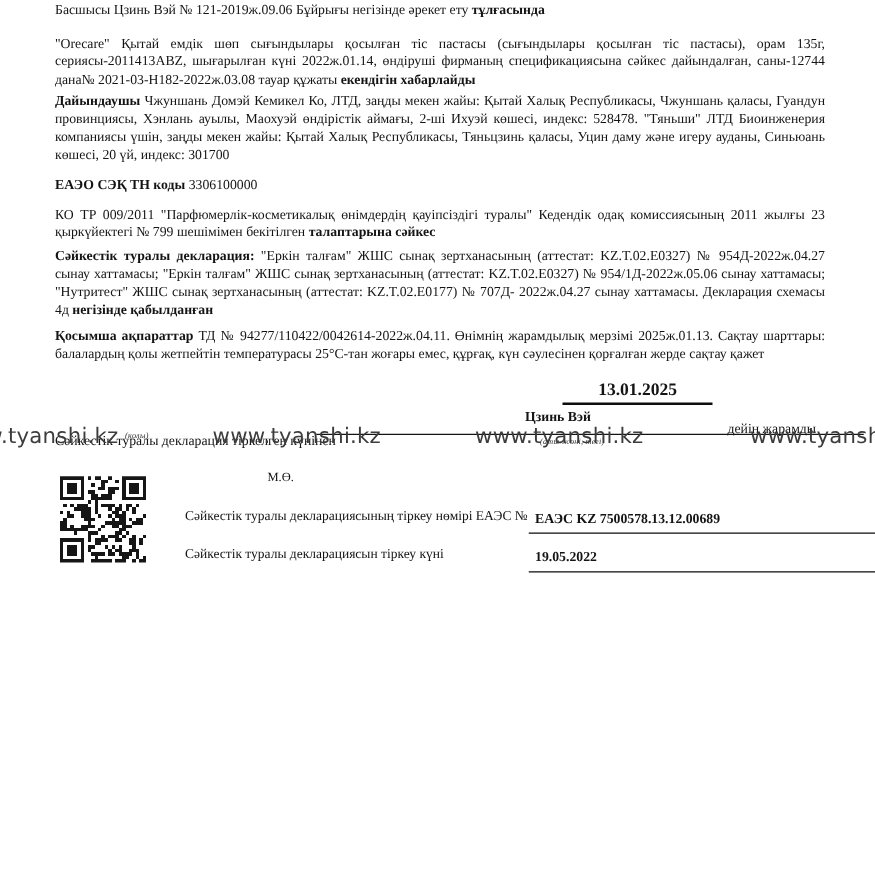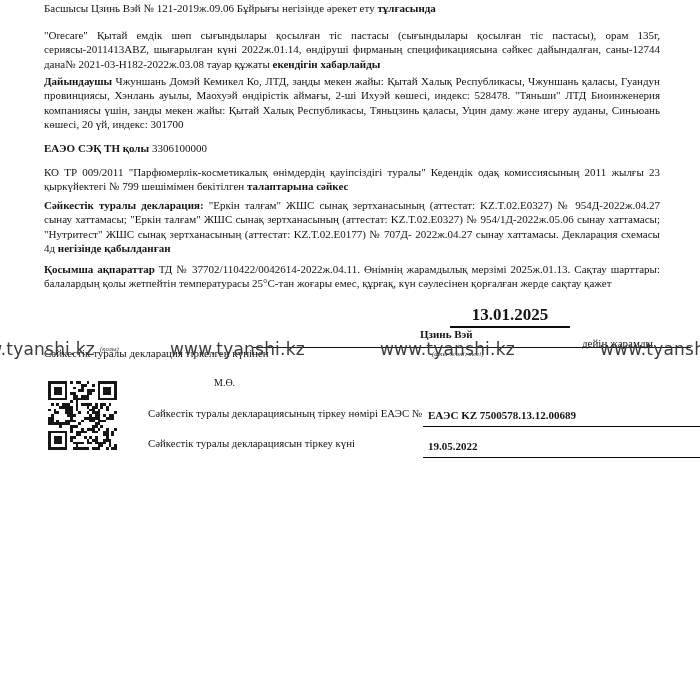--- a/index.html
+++ b/index.html
@@ -16,21 +16,21 @@
     left: 44px; width: 616px;
     margin: 0;
     font-size: 11px;
     line-height: 14.3px;
     text-align: justify;
   }
   .para b { font-weight: bold; }
   .inline-label { position: absolute; font-size: 11px; white-space: nowrap; margin-top: 40px; }
   .validity-date {
     position: absolute; left: 450px; top: 305px; width: 120px;
-    text-align: center; font-weight: bold; font-size: 17px;
+    text-align: center; font-weight: bold; font-size: 14px;
     border-bottom: 2px solid #0d0d0d; padding-bottom: 1px;
   }
   .sig-line {
     position: absolute; left: 253px; top: 347px; width: 438px;
     border-top: 1.5px solid #141414; height: 0;
   }
   .seal { position: absolute; left: 214px; top: 333px; font-size: 10px; margin-top: 44px; }
   .signer {
     position: absolute; left: 420px; top: 328px; width: 72px;
     text-align: left; font-weight: bold; font-size: 11px; white-space: nowrap;
@@ -54,27 +54,27 @@
 <body>
 
 <div class="page">
 
   <p class="para" style="top:1px"><span>Басшысы Цзинь Вэй № 121-2019ж.09.06 Бұйрығы негізінде әрекет ету </span><b>тұлғасында</b></p>
 
   <p class="para" style="top:28px"><span>"Orecare" Қытай емдік шөп сығындылары қосылған тіс пастасы (сығындылары қосылған тіс пастасы), орам 135г, сериясы-2011413ABZ, шығарылған күні 2022ж.01.14, өндіруші фирманың спецификациясына сәйкес дайындалған, саны-12744 дана№ 2021-03-H182-2022ж.03.08 тауар құжаты </span><b>екендігін хабарлайды</b></p>
 
   <p class="para" style="top:74px"><b>Дайындаушы</b><span> Чжуншань Домэй Кемикел Ко, ЛТД, заңды мекен жайы: Қытай Халық Республикасы, Чжуншань қаласы, Гуандун провинциясы, Хэнлань ауылы, Маохуэй өндірістік аймағы, 2-ші Ихуэй көшесі, индекс: 528478. "Тяньши" ЛТД Биоинженерия компаниясы үшін, заңды мекен жайы: Қытай Халық Республикасы, Тяньцзинь қаласы, Уцин даму және игеру ауданы, Синьюань көшесі, 20 үй, индекс: 301700</span></p>
 
-  <p class="para" style="top:141px"><b>ЕАЭО СЭҚ ТН қолы</b><span> 3306100000</span></p>
+  <p class="para" style="top:141px"><b>ЕАЭО СЭҚ ТН коды</b><span> 3306100000</span></p>
 
   <p class="para" style="top:165px"><span>КО ТР 009/2011 "Парфюмерлік-косметикалық өнімдердің қауіпсіздігі туралы" Кедендік одақ комиссиясының 2011 жылғы 23 қыркүйектегі № 799 шешімімен бекітілген </span><b>талаптарына сәйкес</b></p>
 
   <p class="para" style="top:198px"><b>Сәйкестік туралы декларация:</b><span> "Еркін талғам" ЖШС сынақ зертханасының (аттестат: KZ.T.02.E0327) № 954Д-2022ж.04.27 сынау хаттамасы; "Еркін талғам" ЖШС сынақ зертханасының (аттестат: KZ.T.02.E0327) № 954/1Д-2022ж.05.06 сынау хаттамасы; "Нутритест" ЖШС сынақ зертханасының (аттестат: KZ.T.02.E0177) № 707Д- 2022ж.04.27 сынау хаттамасы. Декларация схемасы 4д </span><b>негізінде қабылданған</b></p>
 
-  <p class="para" style="top:262px"><b>Қосымша ақпараттар</b><span> ТД № 37702/110422/0042614-2022ж.04.11. Өнімнің жарамдылық мерзімі 2025ж.01.13. Сақтау шарттары: балалардың қолы жетпейтін температурасы 25°С-тан жоғары емес, құрғақ, күн сәулесінен қорғалған жерде сақтау қажет</span></p>
+  <p class="para" style="top:262px"><b>Қосымша ақпараттар</b><span> ТД № 94277/110422/0042614-2022ж.04.11. Өнімнің жарамдылық мерзімі 2025ж.01.13. Сақтау шарттары: балалардың қолы жетпейтін температурасы 25°С-тан жоғары емес, құрғақ, күн сәулесінен қорғалған жерде сақтау қажет</span></p>
 
   <span class="inline-label" style="left:44px; top:307px">Сәйкестік туралы декларация тіркелген күнінен</span>
   <span class="validity-date">13.01.2025</span>
   <span class="inline-label" style="left:582px; top:297px">дейін жарамды</span>
 
   <span class="hint" style="left:100px; top:345px">(қолы)</span>
   <span class="seal">М.Ө.</span>
   <div class="sig-line"></div>
   <span class="signer">Цзинь Вэй</span>
   <span class="hint" style="left:432px; top:350px">(аты-жөні, тегі)</span>

